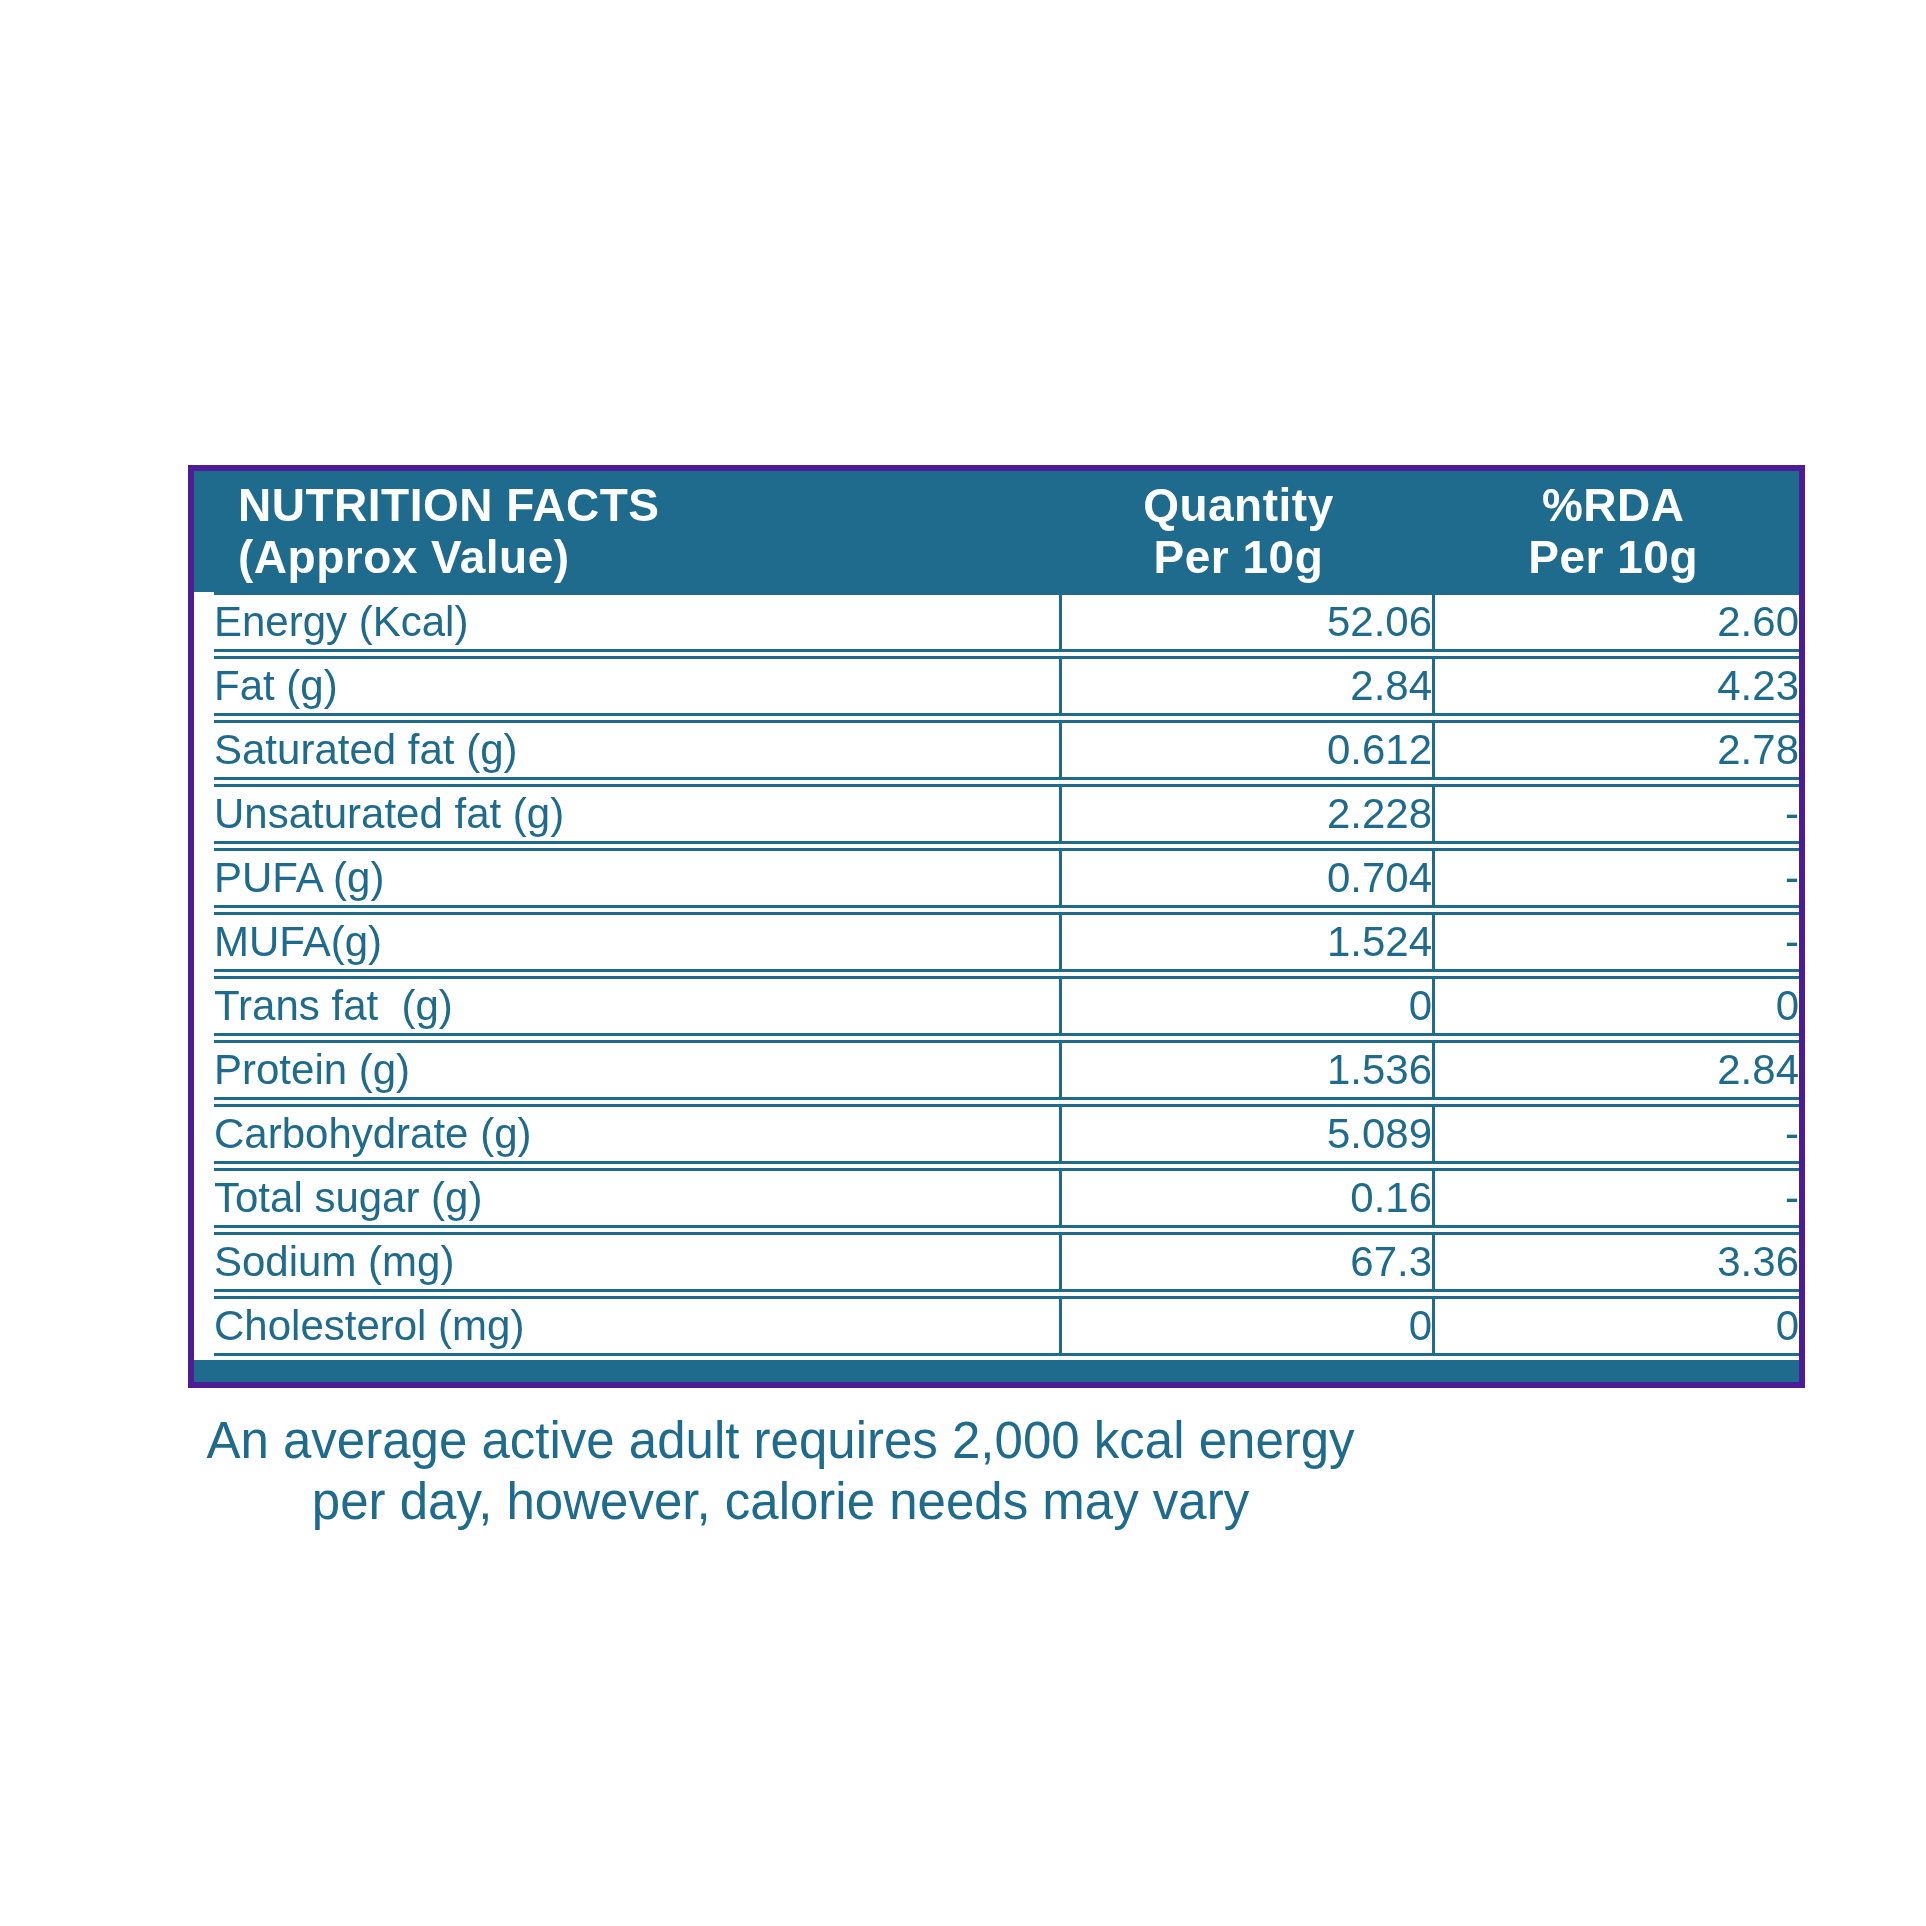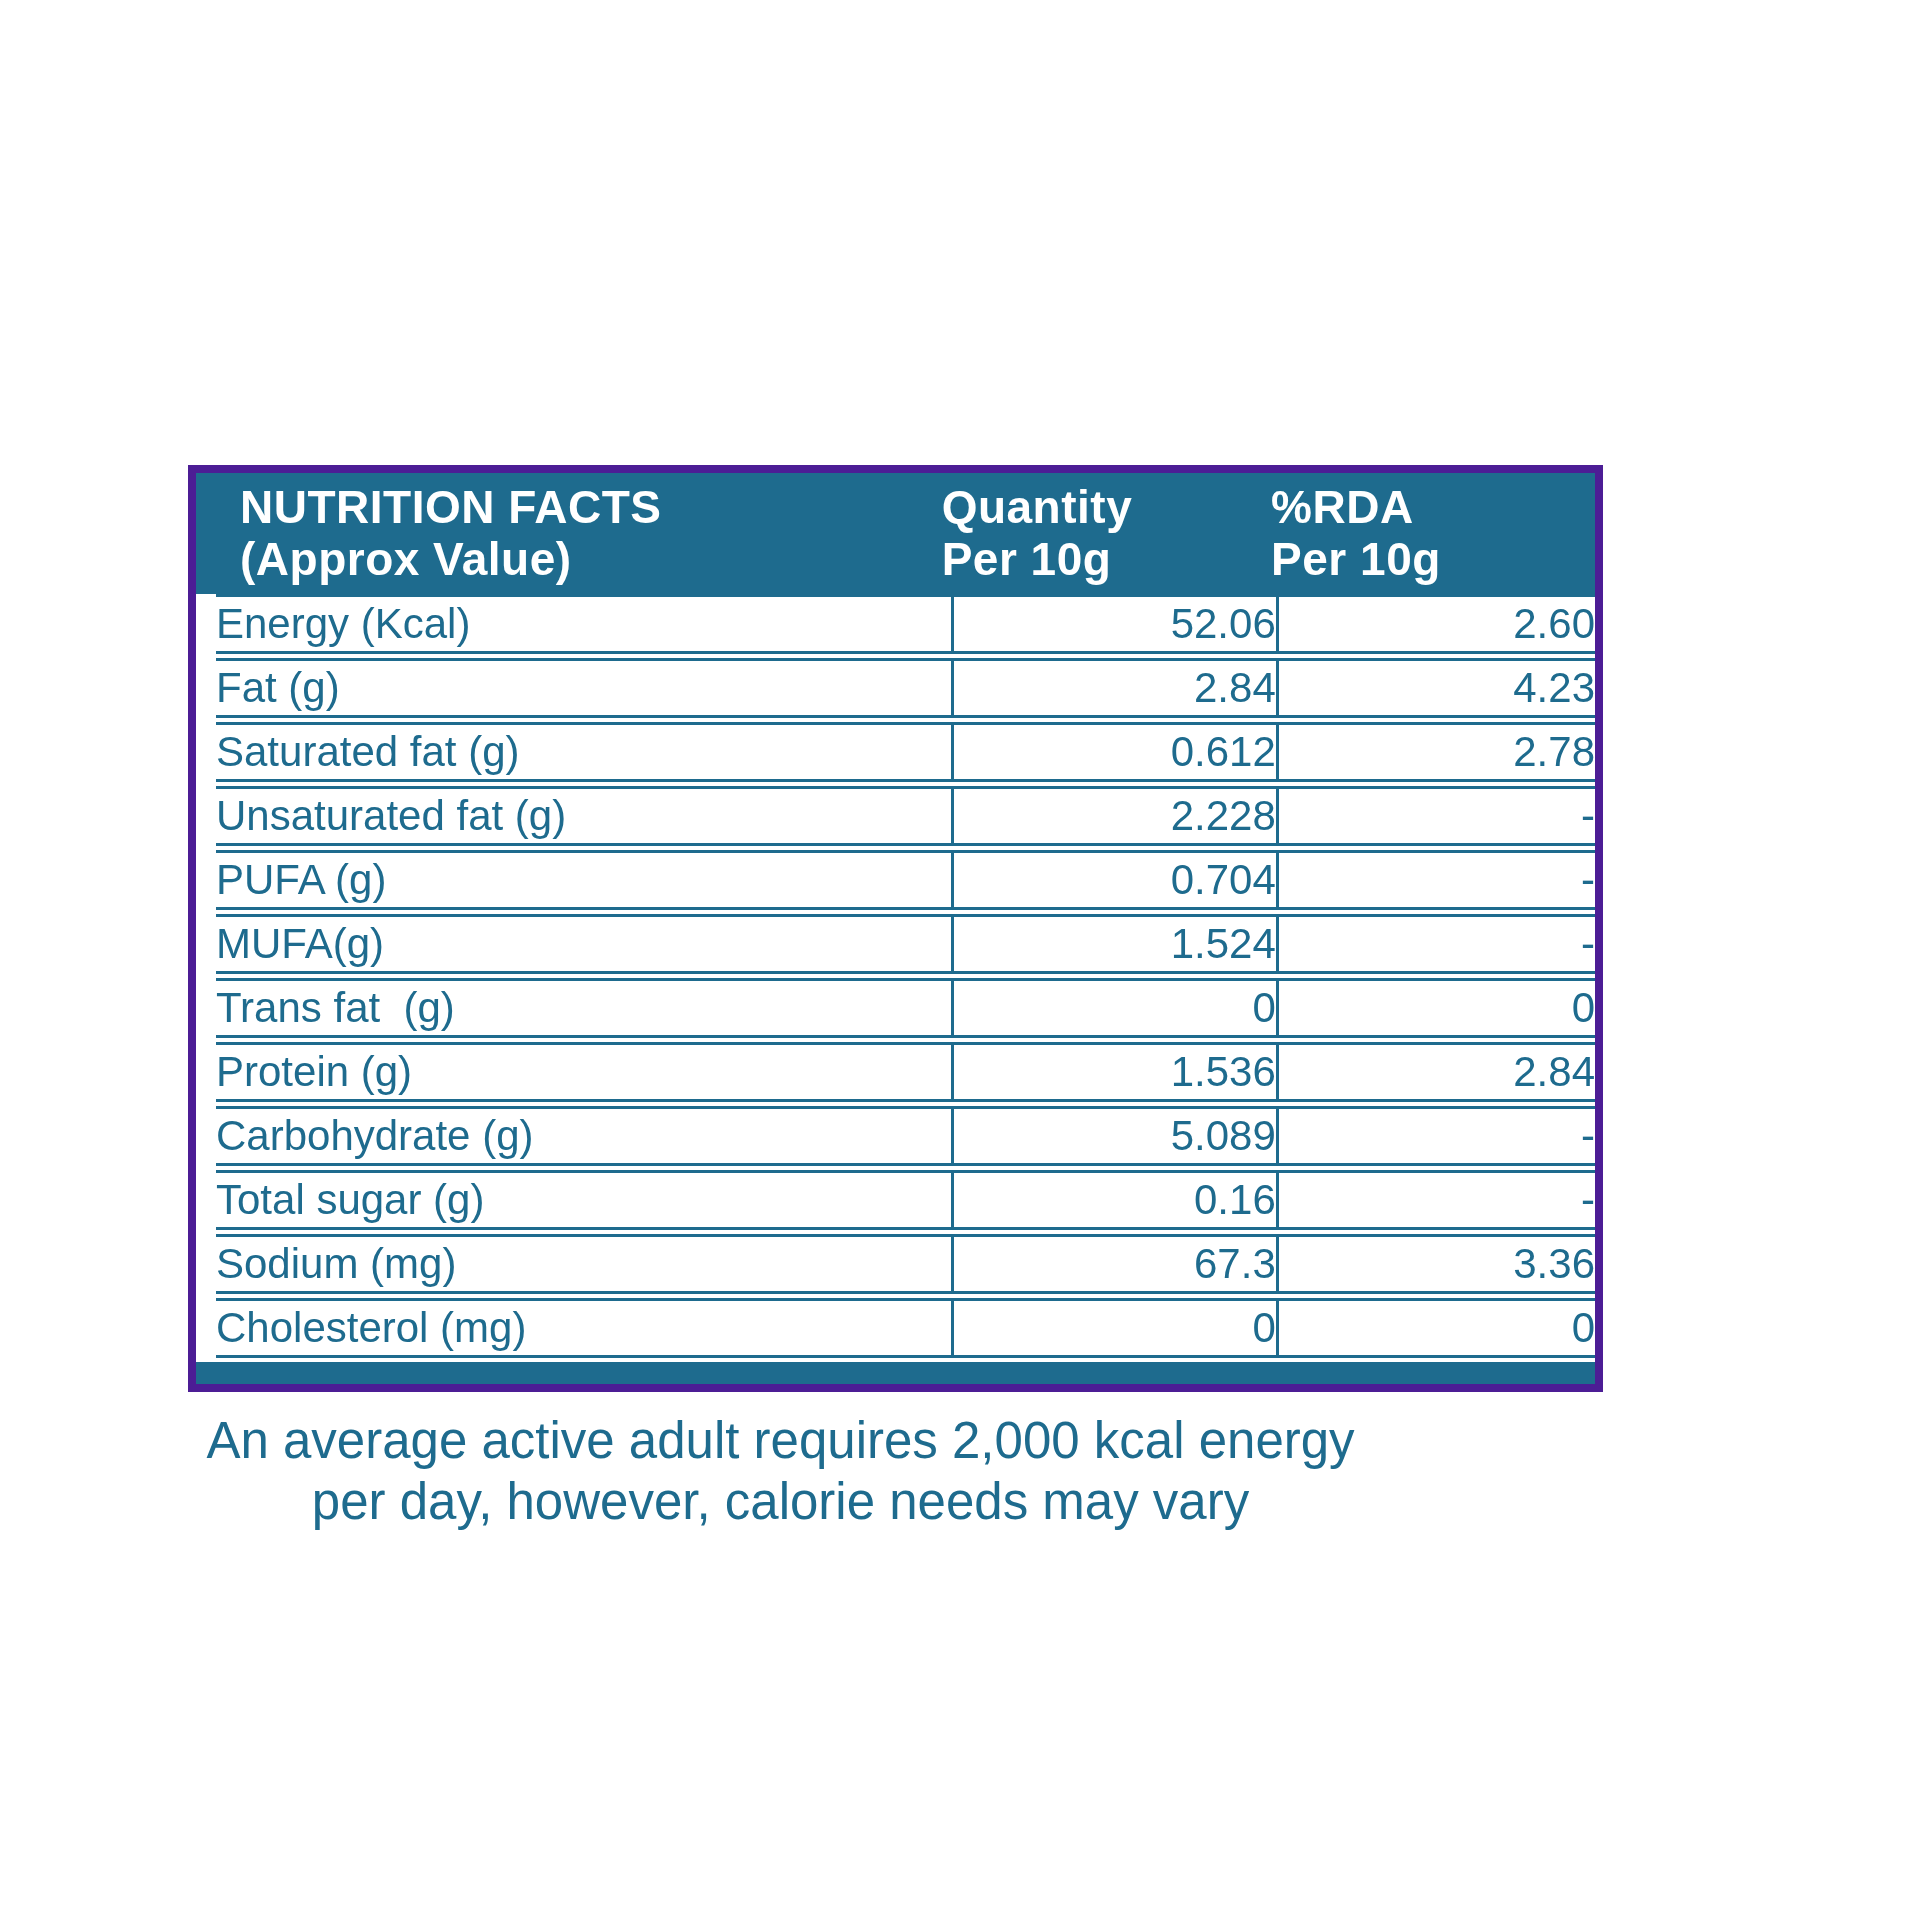--- a/index.html
+++ b/index.html
@@ -9,23 +9,23 @@
     height: 1927px;
     background: #ffffff;
     font-family: "Liberation Sans", sans-serif;
     position: relative;
     overflow: hidden;
   }
   .panel {
     position: absolute;
     left: 188px;
     top: 465px;
-    width: 1415px;
+    width: 1617px;
     box-sizing: border-box;
-    border: 8px solid #4c1d95;
+    border: 6px solid #4c1d95;
     background: #ffffff;
     display: flex;
     flex-direction: column;
   }
   .header-band {
     background: #1E6B8E;
     color: #ffffff;
     display: grid;
     grid-template-columns: 53.3% 23.55% 23.15%;
     align-items: center;
@@ -34,21 +34,21 @@
     position: relative;
     z-index: 2;
   }
   .h-cell {
     font-weight: bold;
     font-size: 46px;
     line-height: 1.13;
     letter-spacing: 0.5px;
   }
   .h-left { padding-left: 44px; text-align: left; }
-  .h-center { }
+  .h-center { text-align: center; }
 
   table.facts {
     width: 100%;
     table-layout: fixed;
     border-collapse: separate;
     border-spacing: 0 4px;
     margin-top: -4px;
     flex: 0 0 auto;
     padding-left: 20px;
   }

